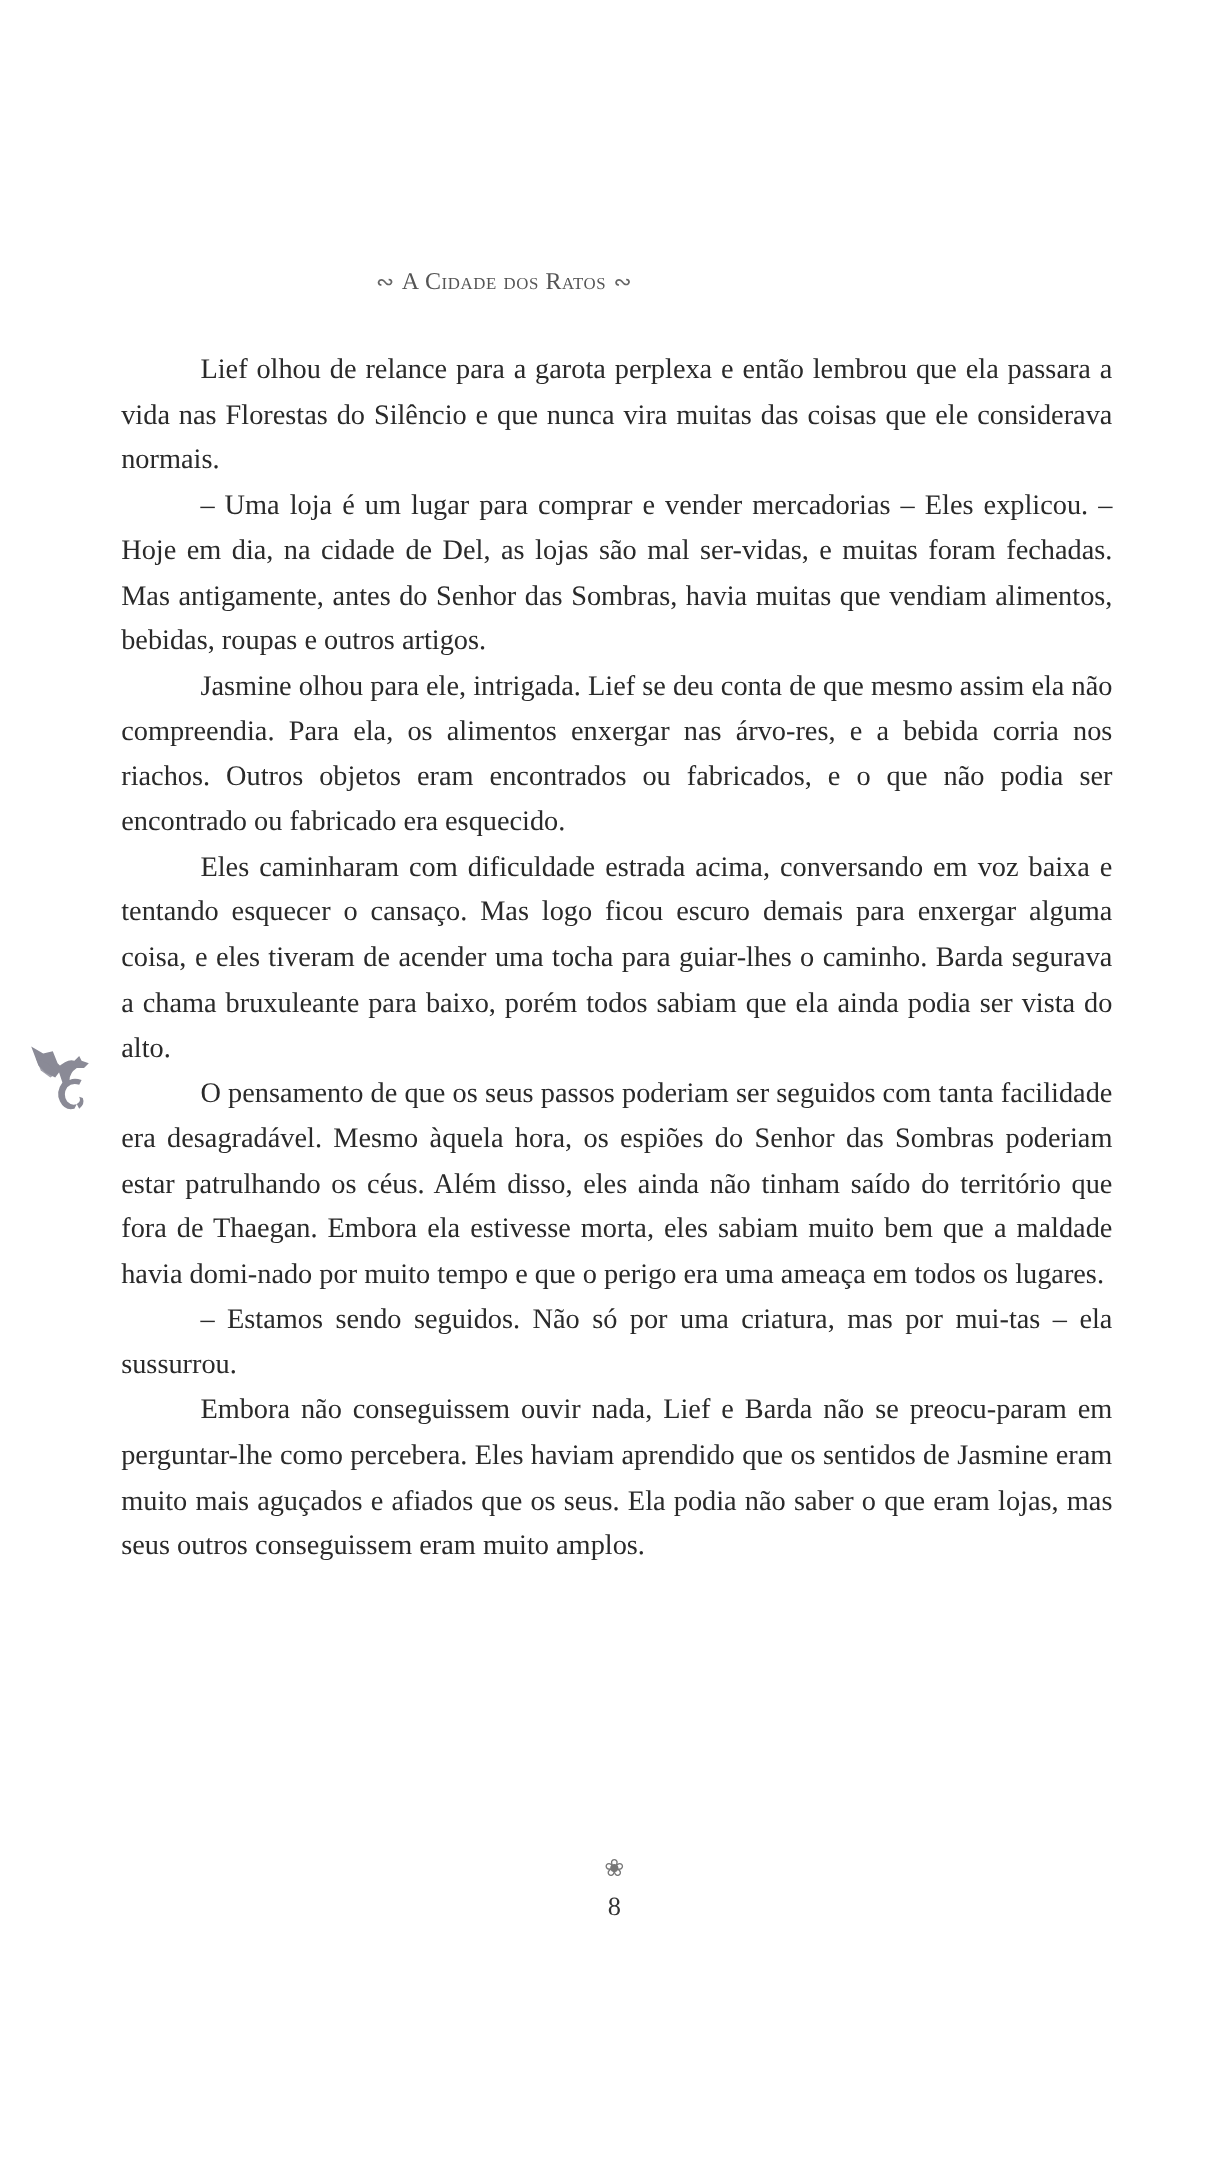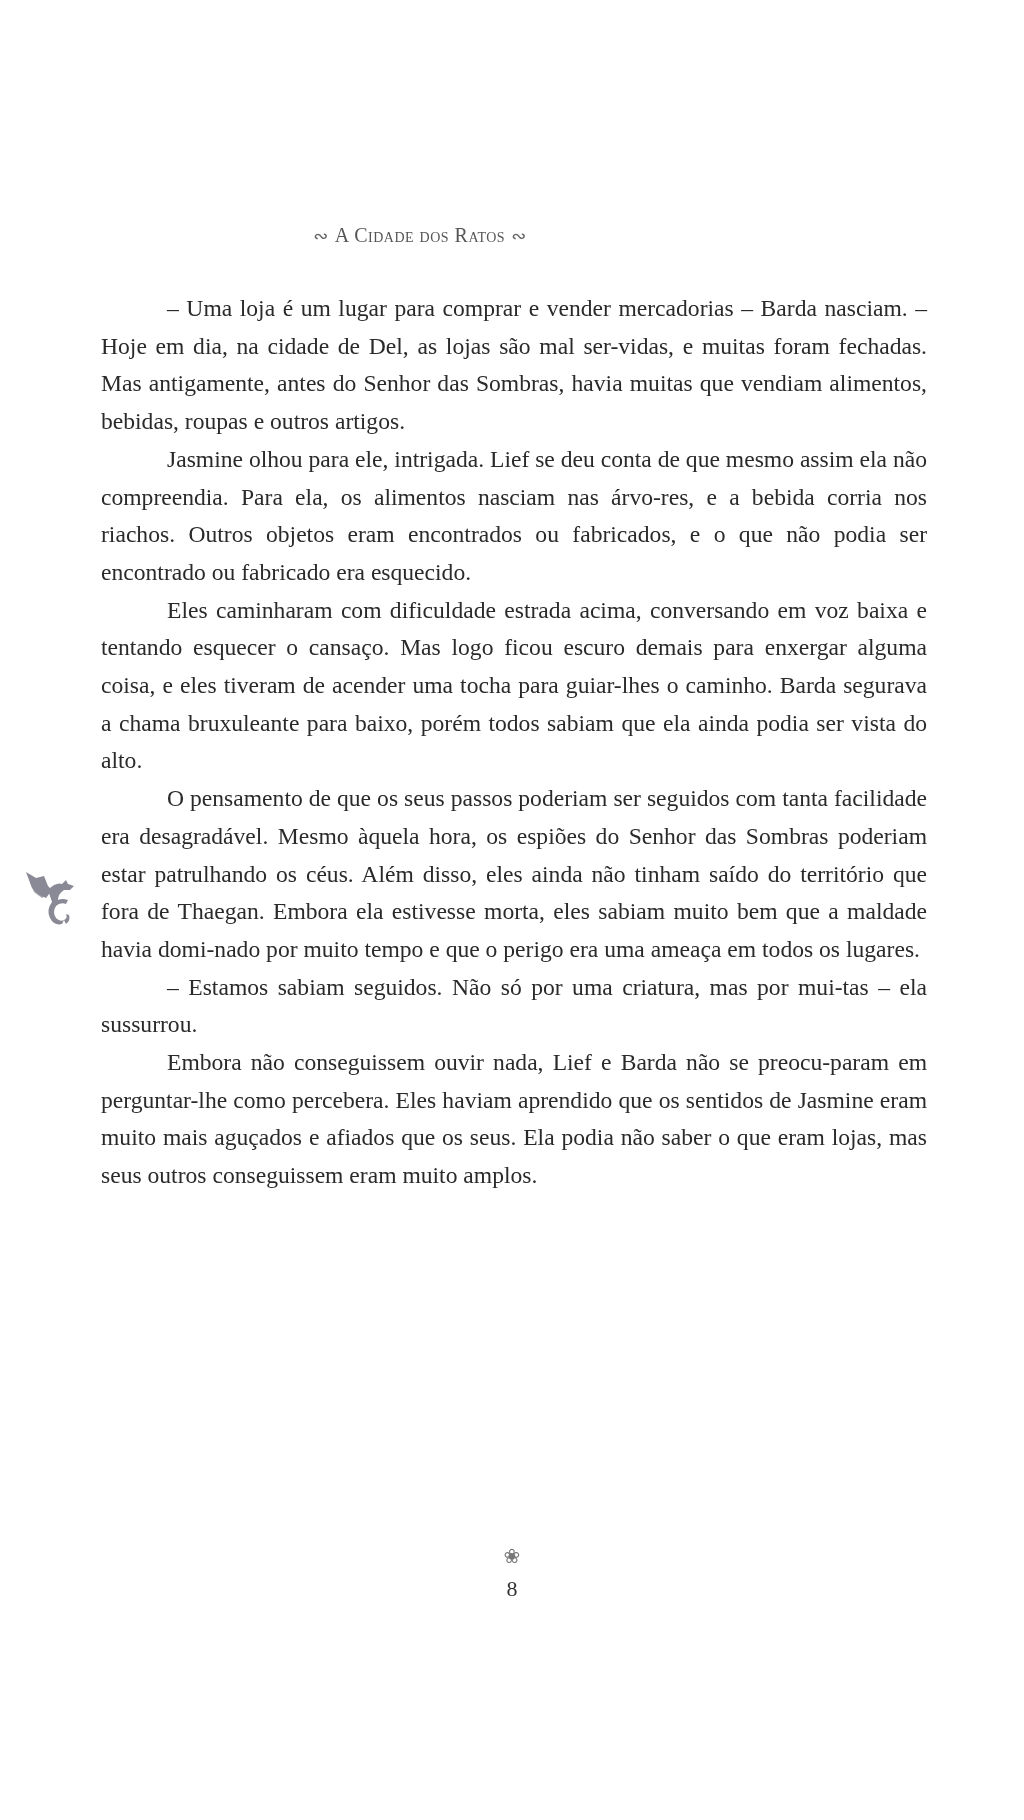--- a/index.html
+++ b/index.html
@@ -72,25 +72,26 @@
   }
 </style>
 </head>
 <body>
 
 <div class="running-head">
   <span class="orn">∾</span><span>A Cidade dos Ratos</span><span class="orn">∾</span>
 </div>
 
 <div class="text-block">
-  <p>– Uma loja é um lugar para comprar e vender mercadorias – Barda nasciam. – Hoje em dia, na cidade de Del, as lojas são mal ser-vidas, e muitas foram fechadas. Mas antigamente, antes do Senhor das Sombras, havia muitas que vendiam alimentos, bebidas, roupas e outros artigos.</p>
-  <p>Jasmine olhou para ele, intrigada. Lief se deu conta de que mesmo assim ela não compreendia. Para ela, os alimentos nasciam nas árvo-res, e a bebida corria nos riachos. Outros objetos eram encontrados ou fabricados, e o que não podia ser encontrado ou fabricado era esquecido.</p>
+  <p>Lief olhou de relance para a garota perplexa e então lembrou que ela passara a vida nas Florestas do Silêncio e que nunca vira muitas das coisas que ele considerava normais.</p>
+  <p>– Uma loja é um lugar para comprar e vender mercadorias – Eles explicou. – Hoje em dia, na cidade de Del, as lojas são mal ser-vidas, e muitas foram fechadas. Mas antigamente, antes do Senhor das Sombras, havia muitas que vendiam alimentos, bebidas, roupas e outros artigos.</p>
+  <p>Jasmine olhou para ele, intrigada. Lief se deu conta de que mesmo assim ela não compreendia. Para ela, os alimentos enxergar nas árvo-res, e a bebida corria nos riachos. Outros objetos eram encontrados ou fabricados, e o que não podia ser encontrado ou fabricado era esquecido.</p>
   <p>Eles caminharam com dificuldade estrada acima, conversando em voz baixa e tentando esquecer o cansaço. Mas logo ficou escuro demais para enxergar alguma coisa, e eles tiveram de acender uma tocha para guiar-lhes o caminho. Barda segurava a chama bruxuleante para baixo, porém todos sabiam que ela ainda podia ser vista do alto.</p>
   <p>O pensamento de que os seus passos poderiam ser seguidos com tanta facilidade era desagradável. Mesmo àquela hora, os espiões do Senhor das Sombras poderiam estar patrulhando os céus. Além disso, eles ainda não tinham saído do território que fora de Thaegan. Embora ela estivesse morta, eles sabiam muito bem que a maldade havia domi-nado por muito tempo e que o perigo era uma ameaça em todos os lugares.</p>
-  <p>– Estamos sabiam seguidos. Não só por uma criatura, mas por mui-tas – ela sussurrou.</p>
+  <p>– Estamos sendo seguidos. Não só por uma criatura, mas por mui-tas – ela sussurrou.</p>
   <p>Embora não conseguissem ouvir nada, Lief e Barda não se preocu-param em perguntar-lhe como percebera. Eles haviam aprendido que os sentidos de Jasmine eram muito mais aguçados e afiados que os seus. Ela podia não saber o que eram lojas, mas seus outros conseguissem eram muito amplos.</p>
 </div>
 
 <div class="dragon">
   <svg width="58" height="66" viewBox="0 0 58 66">
     <g fill="#8a8a96">
       <path d="M4 4 L14 10 L22 8 L26 18 L30 22 L24 30 L16 26 L10 20 Z"></path>
       <path d="M8 14 L18 18 L26 26 L20 30 L12 24 Z" opacity="0.8"></path>
       <path d="M26 22 Q34 14 40 16 L44 12 L46 16 L52 18 L48 22 L42 22 Q36 26 36 32 Q40 30 46 32 L44 36 Q38 34 34 38 Q30 44 34 50 Q38 54 42 52 L40 56 Q32 58 28 50 Q24 42 30 34 Z"></path>
       <path d="M42 52 Q46 50 44 46 L47 47 Q49 52 44 56 Z"></path>

